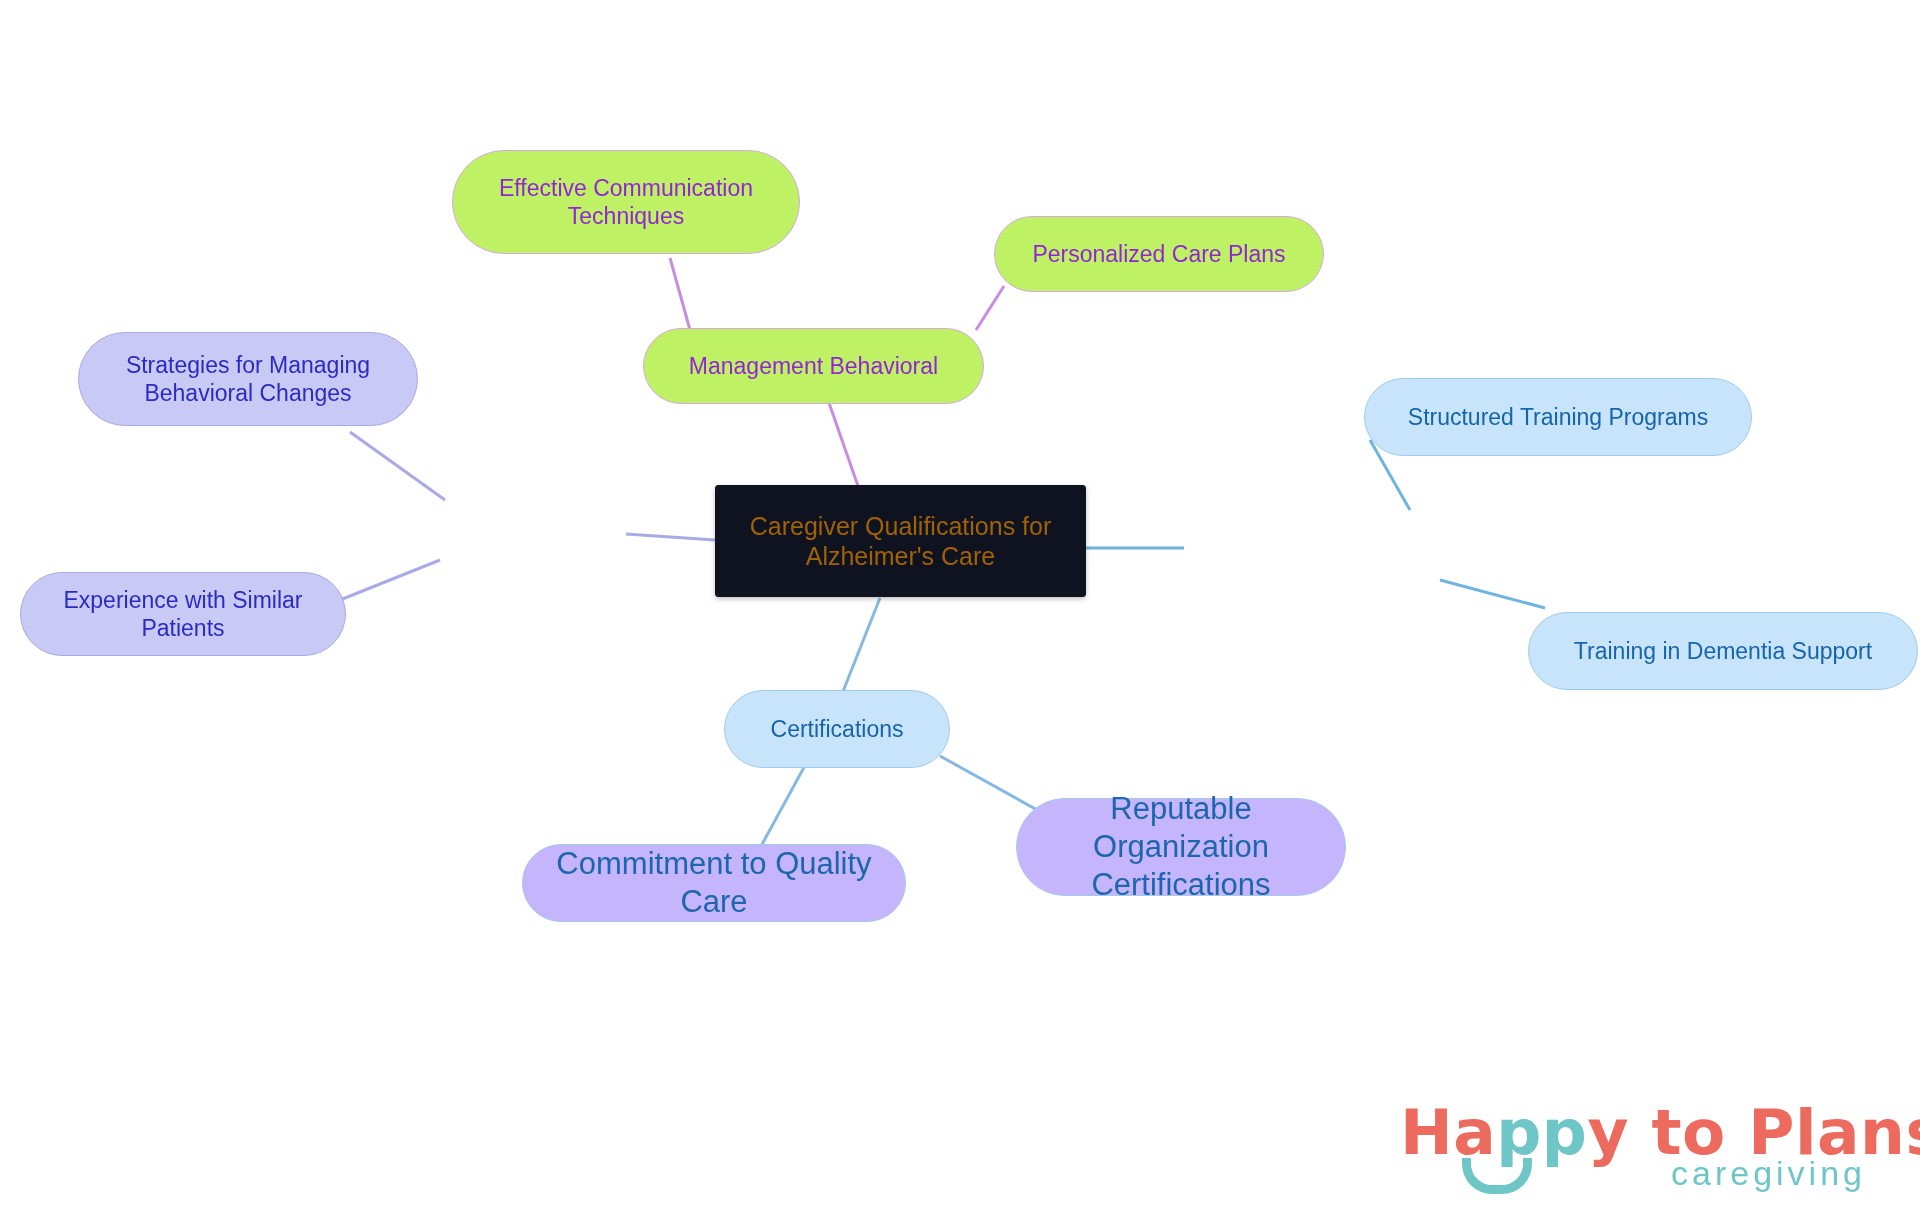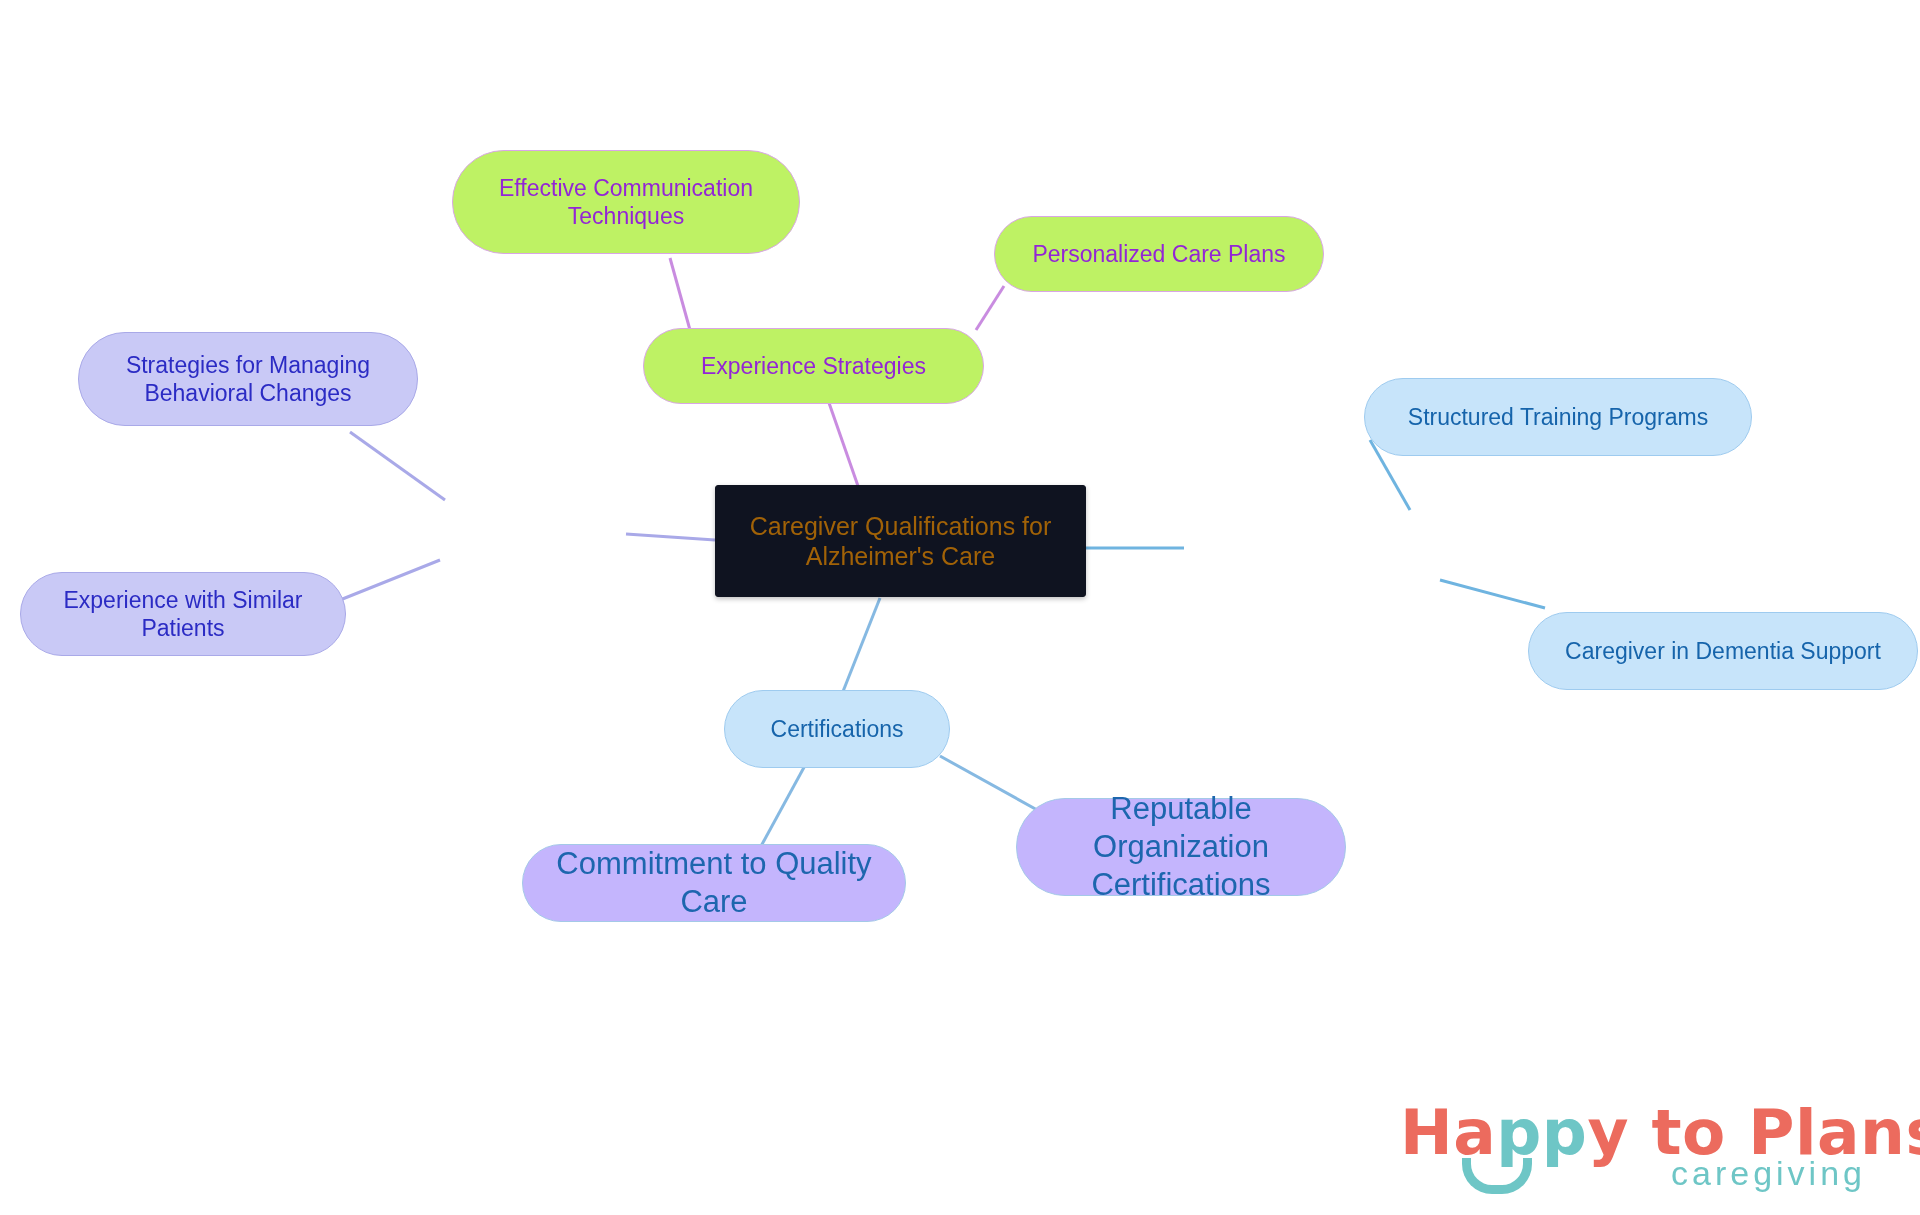--- a/index.html
+++ b/index.html
@@ -170,31 +170,31 @@
   <div class="node node-root" style="left:715px; top:485px; width:371px; height:112px;">Caregiver Qualifications for
 Alzheimer's Care</div>
 
 
   <div class="node node-violet" style="left:78px; top:332px; width:340px; height:94px;">Strategies for Managing
 Behavioral Changes</div>
 
   <div class="node node-violet" style="left:20px; top:572px; width:326px; height:84px;">Experience with Similar
 Patients</div>
 
-  <div class="node node-magenta" style="left:643px; top:328px; width:341px; height:76px;">Experience Strategies</div>
+  <div class="node node-magenta" style="left:643px; top:328px; width:341px; height:76px;">Management Behavioral</div>
 
   <div class="node node-magenta" style="left:452px; top:150px; width:348px; height:104px;">Effective Communication
 Techniques</div>
 
   <div class="node node-magenta" style="left:994px; top:216px; width:330px; height:76px;">Personalized Care Plans</div>
 
 
   <div class="node node-blue-light" style="left:1364px; top:378px; width:388px; height:78px;">Structured Training Programs</div>
 
-  <div class="node node-blue-light" style="left:1528px; top:612px; width:390px; height:78px;">Caregiver in Dementia Support</div>
+  <div class="node node-blue-light" style="left:1528px; top:612px; width:390px; height:78px;">Training in Dementia Support</div>
 
   <div class="node node-blue-light" style="left:724px; top:690px; width:226px; height:78px;">Certifications</div>
 
   <div class="node node-blue-lighter" style="left:522px; top:844px; width:384px; height:78px;">Commitment to Quality Care</div>
 
   <div class="node node-blue-lighter" style="left:1016px; top:798px; width:330px; height:98px;">Reputable Organization
 Certifications</div>
 
   <div id="brand-logo">
     <div class="logo-wordmark"><span class="logo-coral">Ha</span><span class="logo-teal">pp</span><span class="logo-coral">y</span><span class="logo-coral"> to </span><span class="logo-coral">Plans</span></div>

